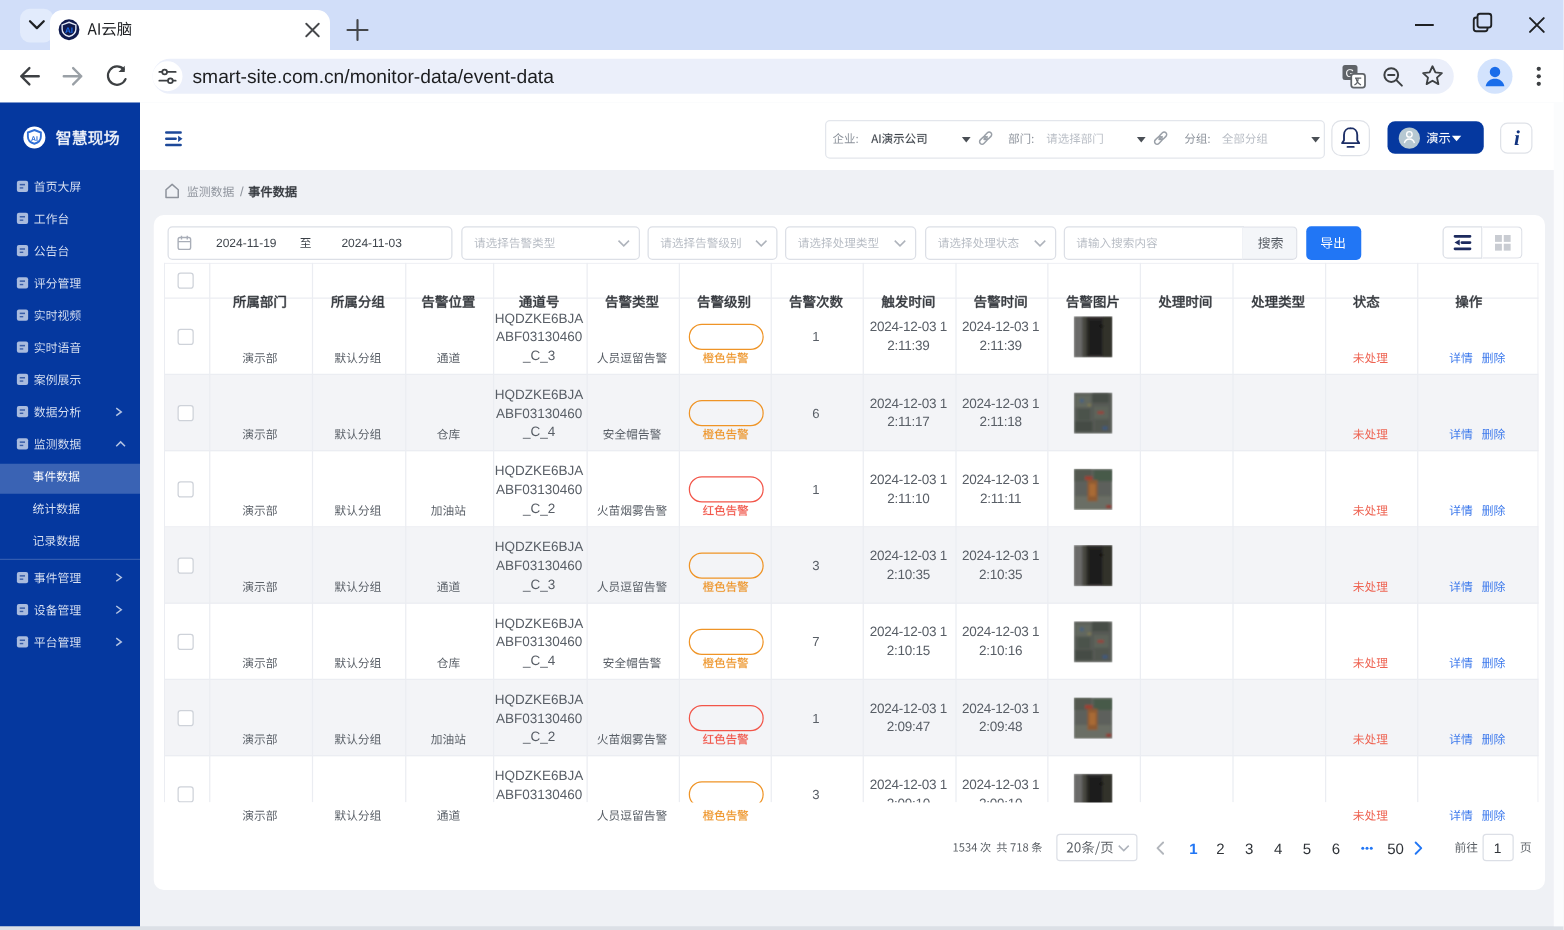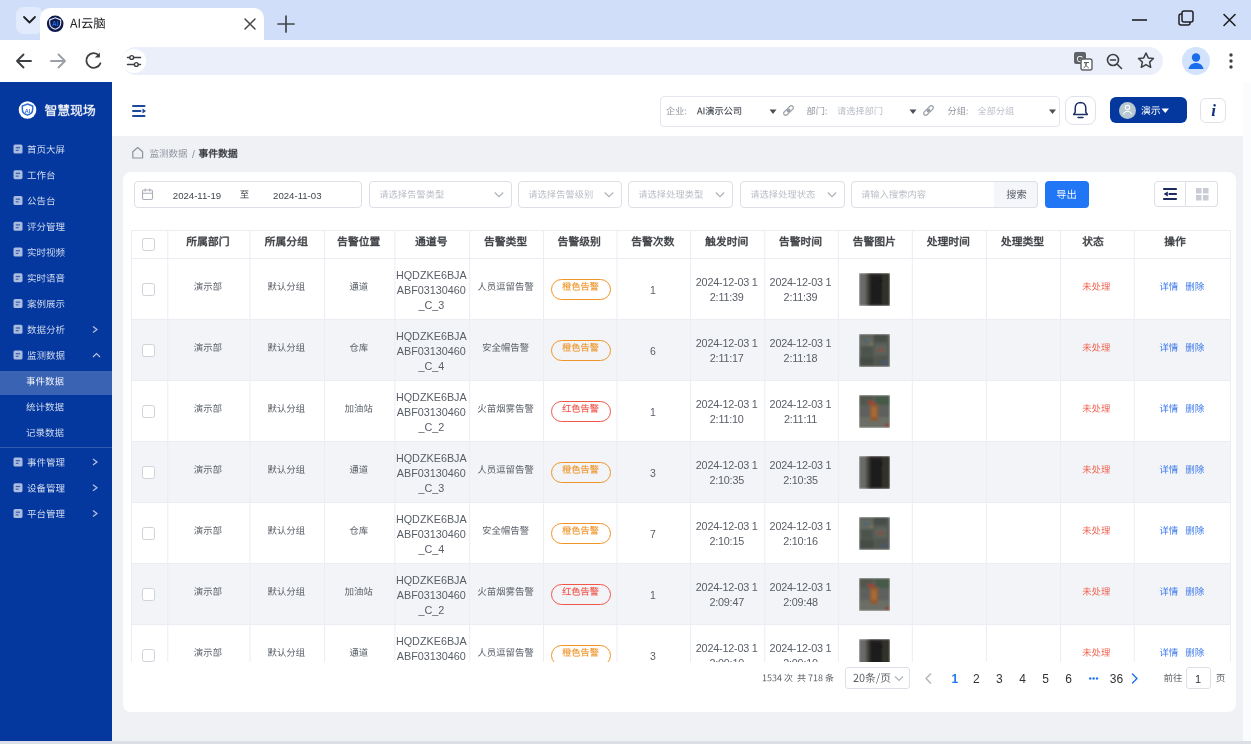--- a/index.html
+++ b/index.html
@@ -1,19 +1,20 @@
 <!DOCTYPE html>
 <html><head><meta charset="utf-8"><style>html,body{margin:0;padding:0}*{box-sizing:border-box}body{width:1251px;height:744px;font-family:"Liberation Sans",sans-serif}</style></head><body>
 <div style="position:relative;width:1251px;height:744px;overflow:hidden;background:#eff1f5">
     <div style="position:absolute;left:0px;top:0px;width:1251px;height:40px;background:#d1def9"></div>
     <div style="position:absolute;left:16px;top:7px;width:27px;height:27px;background:#e2ebfc;border-radius:8px"></div>
     <div style="position:absolute;left:40px;top:8px;width:224px;height:32px;background:#fff;border-radius:10px 10px 0 0"></div>
     <div style="position:absolute;left:0px;top:40px;width:1251px;height:42px;background:#fff"></div>
     <div style="position:absolute;left:122px;top:47px;width:1041px;height:28px;background:#ebeffa;border-radius:14px"></div>
     <div style="position:absolute;left:122px;top:49px;width:24px;height:24px;background:#fff;border-radius:12px"></div>
+    <div style="position:absolute;left:154px;top:61.5px;transform:translate(0,-50%);font:400 15.4px 'Liberation Sans';color:#1d1e20;white-space:nowrap">smart-site.com.cn/monitor-data/event-data</div>
     <div style="position:absolute;left:1182px;top:47px;width:28px;height:28px;background:#d3e3fd;border-radius:14px"></div>
     <div style="position:absolute;left:112px;top:82px;width:1139px;height:54px;background:#fff"></div>
     <div style="position:absolute;left:0px;top:82px;width:112px;height:660px;background:#05389f"></div>
     <div style="position:absolute;left:0px;top:741px;width:1251px;height:3px;background:#dce0e6"></div>
     <div style="position:absolute;left:1243px;top:82px;width:8px;height:659px;background:#fbfcfd"></div>
     <div style="position:absolute;left:0px;top:371px;width:112px;height:24px;background:#3a63b4"></div>
     <div style="position:absolute;left:0px;top:447.2px;width:112px;height:1px;background:rgba(255,255,255,0.18)"></div>
     <div style="position:absolute;left:660px;top:96px;width:400px;height:31px;border:1px solid #e3e6ec;border-radius:4px;background:#fff"></div>
     <div style="position:absolute;left:1065px;top:96px;width:31px;height:29px;border:1px solid #dfe2e8;border-radius:8px;background:#fff"></div>
     <div style="position:absolute;left:1110px;top:97px;width:77px;height:26px;background:#05389f;border-radius:6px"></div>
@@ -27,21 +28,21 @@
     <div style="position:absolute;left:297.3px;top:195px;transform:translate(-50%,-50%);font:400 9.6px 'Liberation Sans';color:#3f454c;white-space:nowrap">2024-11-03</div>
     <div style="position:absolute;left:369px;top:181px;width:143px;height:27px;border:1px solid #dcdfe6;border-radius:4px;background:#fff"></div>
     <div style="position:absolute;left:518px;top:181px;width:104px;height:27px;border:1px solid #dcdfe6;border-radius:4px;background:#fff"></div>
     <div style="position:absolute;left:628px;top:181px;width:105px;height:27px;border:1px solid #dcdfe6;border-radius:4px;background:#fff"></div>
     <div style="position:absolute;left:740px;top:181px;width:105px;height:27px;border:1px solid #dcdfe6;border-radius:4px;background:#fff"></div>
     <div style="position:absolute;left:851px;top:181px;width:144px;height:27px;border:1px solid #dcdfe6;border-radius:4px 0 0 4px;background:#fff"></div>
     <div style="position:absolute;left:994px;top:181px;width:44px;height:27px;background:#f4f6f9;border:1px solid #dcdfe6;border-left:none;border-radius:0 4px 4px 0"></div>
     <div style="position:absolute;left:1045px;top:181px;width:44px;height:27px;background:#2176f5;border-radius:4px"></div>
     <div style="position:absolute;left:1154px;top:181px;width:32px;height:26px;border:1px solid #dcdfe6;border-radius:4px 0 0 4px;background:#fff"></div>
     <div style="position:absolute;left:1186px;top:181px;width:32px;height:26px;border:1px solid #dcdfe6;border-left:none;border-radius:0 4px 4px 0;background:#fff"></div>
-    <div style="position:absolute;left:130.5px;top:230px;width:1100px;height:432px;overflow:hidden">
+    <div style="position:absolute;left:130.5px;top:210px;width:1100px;height:432px;overflow:hidden">
       <div style="position:absolute;left:0px;top:90px;width:1100px;height:61px;background:#f3f4f7"></div>
       <div style="position:absolute;left:0px;top:212px;width:1100px;height:61px;background:#f3f4f7"></div>
       <div style="position:absolute;left:0px;top:334px;width:1100px;height:61px;background:#f3f4f7"></div>
       <svg width="1100" height="432" style="position:absolute;left:0;top:0">
         <path d="M0.5 0V432" stroke="#ebedf2" stroke-width="1"></path>
         <path d="M36.8 0V432" stroke="#ebedf2" stroke-width="1"></path>
         <path d="M119.0 0V432" stroke="#ebedf2" stroke-width="1"></path>
         <path d="M193.6 0V432" stroke="#ebedf2" stroke-width="1"></path>
         <path d="M263.9 0V432" stroke="#ebedf2" stroke-width="1"></path>
         <path d="M338.7 0V432" stroke="#ebedf2" stroke-width="1"></path>
@@ -240,21 +241,21 @@
         </g>
       </svg>
     </div>
     <div style="position:absolute;left:845px;top:667px;width:65px;height:22px;border:1px solid #dcdfe6;border-radius:3px;background:#fff"></div>
     <div style="position:absolute;left:954.8px;top:678.5px;transform:translate(-50%,-50%);font:700 12px 'Liberation Sans';color:#2176f5;white-space:nowrap">1</div>
     <div style="position:absolute;left:976.4px;top:678.5px;transform:translate(-50%,-50%);font:400 12px 'Liberation Sans';color:#2f3338;white-space:nowrap">2</div>
     <div style="position:absolute;left:999.3px;top:678.5px;transform:translate(-50%,-50%);font:400 12px 'Liberation Sans';color:#2f3338;white-space:nowrap">3</div>
     <div style="position:absolute;left:1022.5px;top:678.5px;transform:translate(-50%,-50%);font:400 12px 'Liberation Sans';color:#2f3338;white-space:nowrap">4</div>
     <div style="position:absolute;left:1045.6px;top:678.5px;transform:translate(-50%,-50%);font:400 12px 'Liberation Sans';color:#2f3338;white-space:nowrap">5</div>
     <div style="position:absolute;left:1068.7px;top:678.5px;transform:translate(-50%,-50%);font:400 12px 'Liberation Sans';color:#2f3338;white-space:nowrap">6</div>
-    <div style="position:absolute;left:1116.4px;top:678.5px;transform:translate(-50%,-50%);font:400 12px 'Liberation Sans';color:#2f3338;white-space:nowrap">36</div>
+    <div style="position:absolute;left:1116.4px;top:678.5px;transform:translate(-50%,-50%);font:400 12px 'Liberation Sans';color:#2f3338;white-space:nowrap">50</div>
     <div style="position:absolute;left:1186px;top:667px;width:25px;height:22px;border:1px solid #dcdfe6;border-radius:3px;background:#fff"></div>
     <div style="position:absolute;left:1198px;top:678.5px;transform:translate(-50%,-50%);font:400 11px 'Liberation Sans';color:#2f3338;white-space:nowrap">1</div>
     <svg width="1251" height="744" style="position:absolute;left:0;top:0;z-index:5">
       <defs>
         <path id="c002F" d="M11 179H78L377 -794H311Z"></path>
 <path id="c0030" d="M278 13C417 13 506 -113 506 -369C506 -623 417 -746 278 -746C138 -746 50 -623 50 -369C50 -113 138 13 278 13ZM278 -61C195 -61 138 -154 138 -369C138 -583 195 -674 278 -674C361 -674 418 -583 418 -369C418 -154 361 -61 278 -61Z"></path>
 <path id="c0031" d="M88 0H490V-76H343V-733H273C233 -710 186 -693 121 -681V-623H252V-76H88Z"></path>
 <path id="c0032" d="M44 0H505V-79H302C265 -79 220 -75 182 -72C354 -235 470 -384 470 -531C470 -661 387 -746 256 -746C163 -746 99 -704 40 -639L93 -587C134 -636 185 -672 245 -672C336 -672 380 -611 380 -527C380 -401 274 -255 44 -54Z"></path>
 <path id="c0033" d="M263 13C394 13 499 -65 499 -196C499 -297 430 -361 344 -382V-387C422 -414 474 -474 474 -563C474 -679 384 -746 260 -746C176 -746 111 -709 56 -659L105 -601C147 -643 198 -672 257 -672C334 -672 381 -626 381 -556C381 -477 330 -416 178 -416V-346C348 -346 406 -288 406 -199C406 -115 345 -63 257 -63C174 -63 119 -103 76 -147L29 -88C77 -35 149 13 263 13Z"></path>
 <path id="c0034" d="M340 0H426V-202H524V-275H426V-733H325L20 -262V-202H340ZM340 -275H115L282 -525C303 -561 323 -598 341 -633H345C343 -596 340 -536 340 -500Z"></path>

